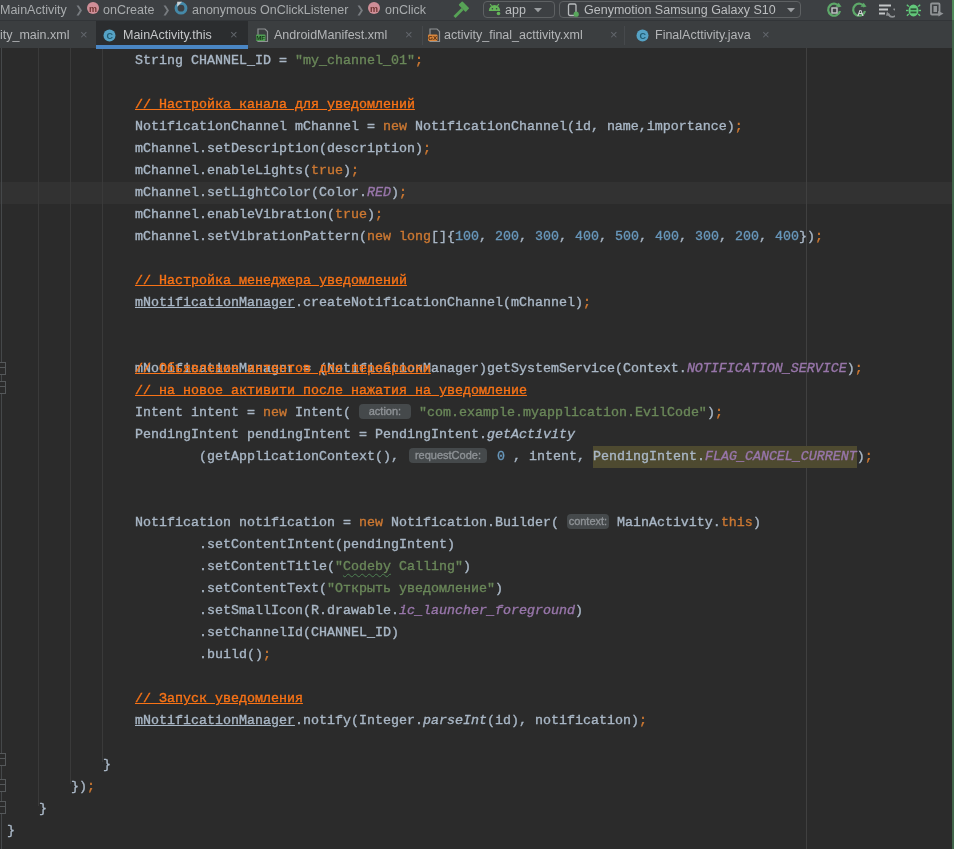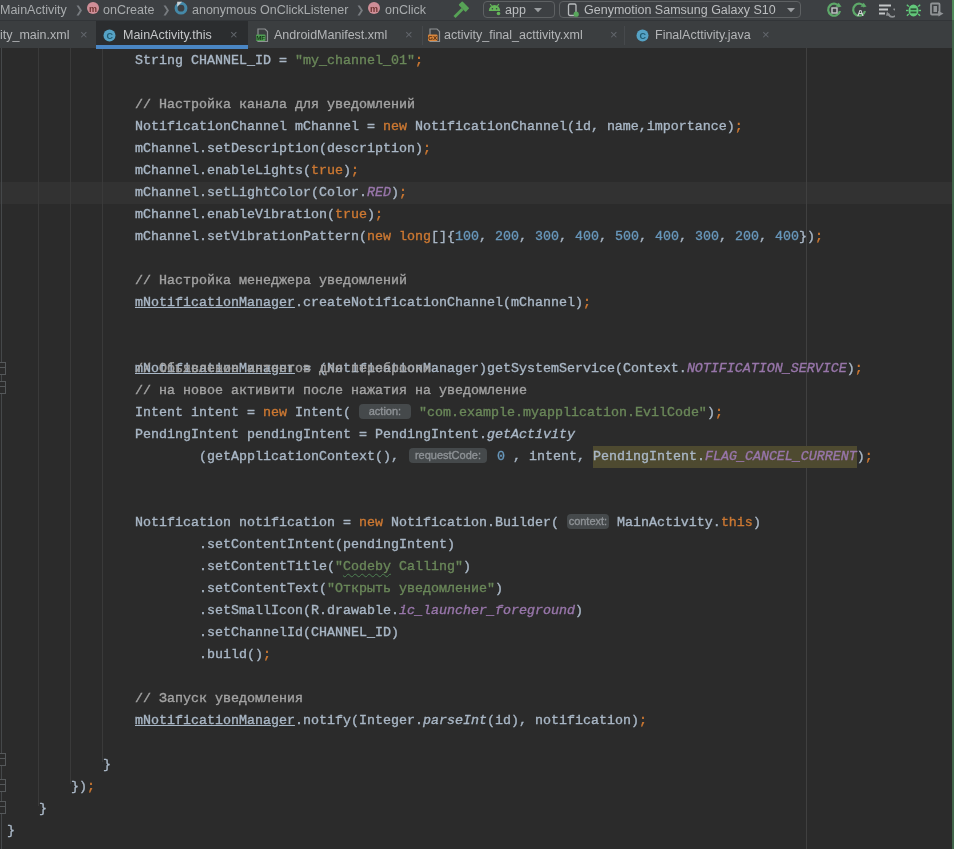--- a/index.html
+++ b/index.html
@@ -19,21 +19,21 @@
   #caretline{position:absolute;left:0;top:134px;width:954px;height:22px;background:#323232;}
   .guide{position:absolute;width:1px;background:#3a3a3a;}
   #margin{position:absolute;left:806px;top:0;width:1px;height:801px;background:#404040;}
   #gline{position:absolute;left:1px;top:0;width:1px;height:801px;background:#45484a;}
   #greenedge{position:absolute;left:952px;top:0;width:2px;height:849px;background:linear-gradient(#4f8a59 0 20px,#42654a 20px);}
   .cl{position:absolute;left:0;height:22px;line-height:22px;white-space:pre;
       font-family:"Liberation Mono",monospace;font-size:13.333px;color:#a9b7c6;-webkit-text-stroke:0.35px;}
   .k{color:#cc7832;}
   .s{color:#6a8759;}
   .n{color:#6897bb;}
-  .c{color:#a3a3a3;}
+  .c{color:#f97316;text-decoration:underline;}
   .p{color:#9876aa;font-style:italic;}
   .i{font-style:italic;}
   .u{text-decoration:underline;}
   .semi{color:#cc7832;}
   .wavy{text-decoration:underline wavy #4e8052;text-decoration-thickness:1px;text-underline-offset:3px;}
   .chip{display:inline-block;background:#45494b;color:#8e9296;border-radius:4px;
         font-family:"Liberation Sans",sans-serif;font-size:11px;height:15px;line-height:15px;
         vertical-align:1px;text-align:center;margin:0 2px;}
   .hl{background:#4e4a30;padding:3px 0 4px;}
   .foldbox{position:absolute;left:-3px;width:7px;height:11px;border:1px solid #55585a;background:#2b2b2b;}

